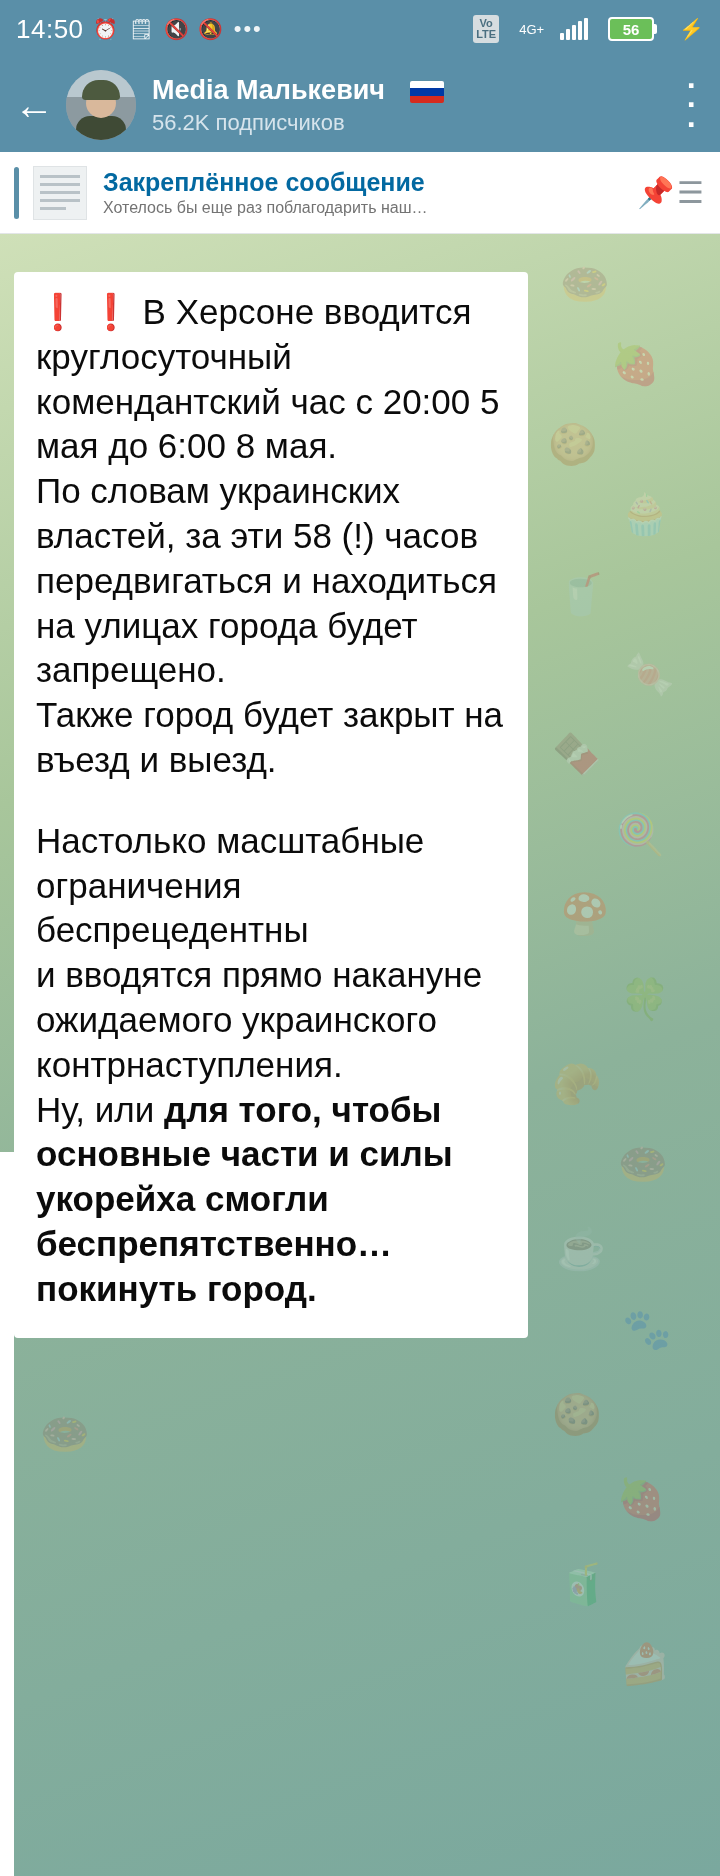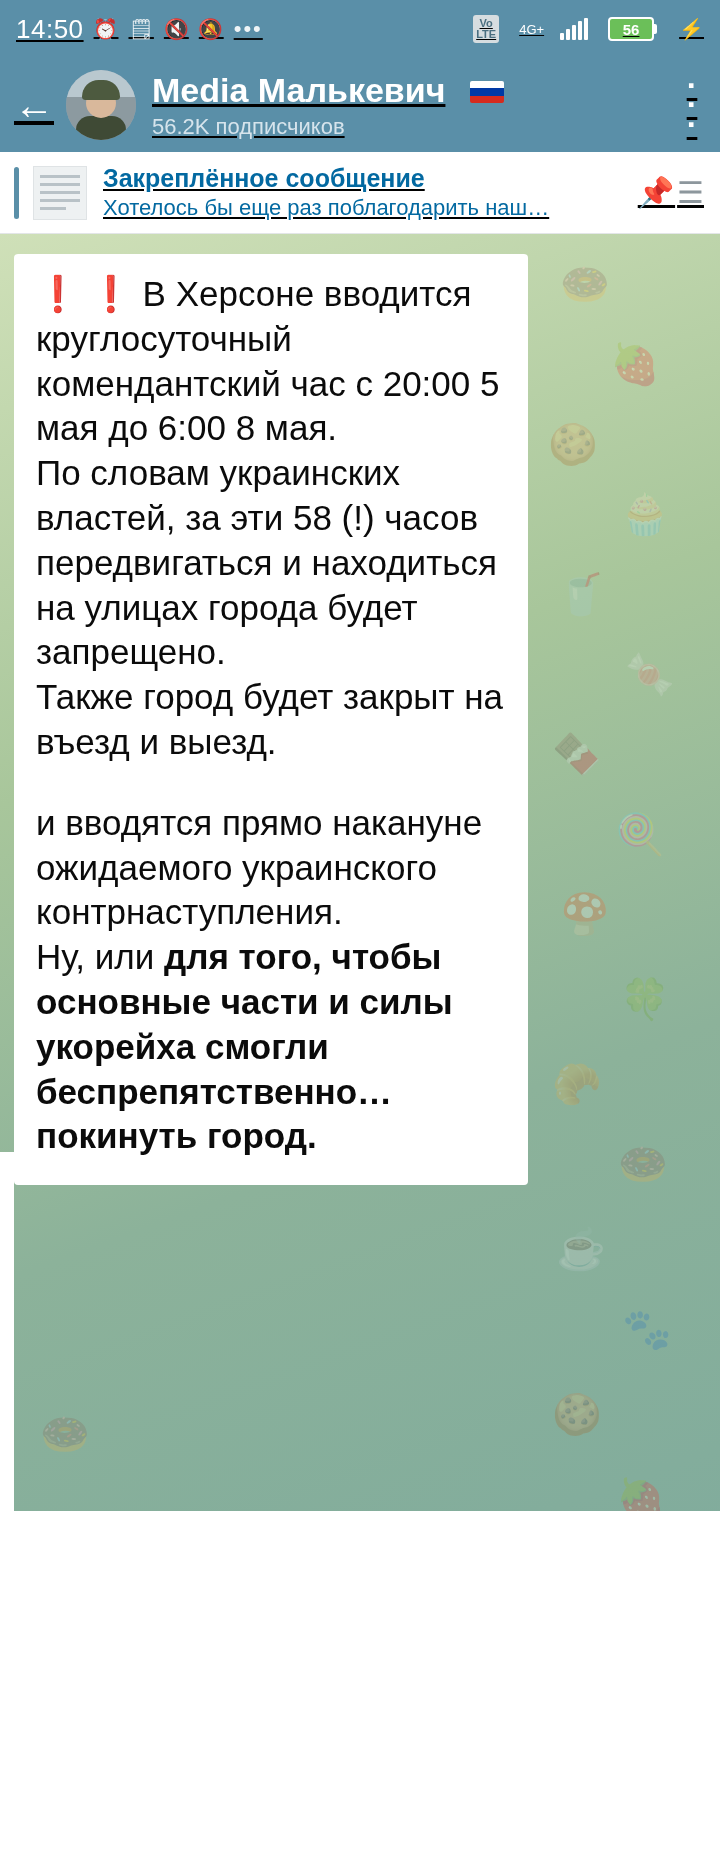--- a/index.html
+++ b/index.html
@@ -6,24 +6,23 @@
   html, body {
     width: 720px;
     height: 1876px;
     background: #ffffff;
     font-family: "Liberation Sans", sans-serif;
     overflow: hidden;
   }
   .phone {
     position: relative;
     width: 720px;
-    height: 1511px;
+    height: 1876px;
     background: #7fa3a0;
     overflow: hidden;
-    text-decoration: underline;
   }
 
   
   .statusbar {
     height: 58px;
     background: #5a8fa8;
     display: flex;
     align-items: center;
     padding: 0 16px;
     color: #ffffff;
@@ -126,21 +125,21 @@
     overflow: hidden;
     position: relative;
     background: #8aa3b4;
   }
   .av-sky { position:absolute; inset:0; background: linear-gradient(#b9c8cf 0 38%, #8c9aa0 38% 100%); }
   .av-head { position:absolute; left:20px; top:18px; width:30px; height:30px; border-radius:50%; background:#d9b89b; }
   .av-helmet { position:absolute; left:16px; top:10px; width:38px; height:20px; border-radius:19px 19px 4px 4px; background:#4d5a3f; }
   .av-body { position:absolute; left:10px; top:46px; width:50px; height:30px; border-radius:14px 14px 0 0; background:#3f4a35; }
   .title-wrap { display: flex; flex-direction: column; justify-content: center; min-width: 0; }
   .chat-title {
-    font-size: 34px;
+    font-size: 27px;
     font-weight: bold;
     white-space: nowrap;
     display: flex;
     align-items: center;
     gap: 25px;
   }
   .flag {
     display: inline-block;
     width: 34px; height: 22px;
     border-radius: 2px;
@@ -194,22 +193,22 @@
     position: absolute; left: 6px; right: 6px; height: 3px; background: #b9c2c7;
   }
   .pin-thumb i:nth-child(1){ top: 8px; }
   .pin-thumb i:nth-child(2){ top: 16px; }
   .pin-thumb i:nth-child(3){ top: 24px; }
   .pin-thumb i:nth-child(4){ top: 32px; }
   .pin-thumb i:nth-child(5){ top: 40px; width: 26px; }
   .pin-texts { min-width: 0; flex: 1; }
   .pin-title { color: #0369a1; font-size: 25px; font-weight: bold; }
   .pin-sub {
-    color: #0369a1;
-    font-size: 22px;
+    color: #737373;
+    font-size: 16px;
     margin-top: 2px;
     white-space: nowrap;
     overflow: hidden;
     text-overflow: ellipsis;
     max-width: 510px;
   }
   .pin-actions {
     margin-left: auto;
     display: flex;
     align-items: center;
@@ -237,21 +236,21 @@
     position: absolute;
     color: #4e6b55;
     font-size: 40px;
     line-height: 1;
   }
 
   
   .bubble {
     position: absolute;
     left: 14px;
-    top: 20px;
+    top: 38px;
     width: 514px;
     background: #ffffff;
     border-radius: 4px;
     padding: 18px 20px 26px 22px;
     color: #0b0b0b;
     font-size: 35px;
     line-height: 1.28;
     word-wrap: break-word;
   }
   .bubble p { margin: 0; }
@@ -374,20 +373,21 @@
       <div class="doodle" style="left:40px; top:1180px;">🍩</div>
     </div>
 
     <div class="bubble">
       <p>
         <span class="excl">❗ ❗</span><span> В Херсоне вводится круглосуточный комендантский час с 20:00 5 мая до 6:00 8 мая.</span>
       </p>
       <p>По словам украинских властей, за эти 58 (!) часов передвигаться и находиться на улицах города будет запрещено.</p>
       <p>Также город будет закрыт на въезд и выезд.</p>
       <div class="gap"></div>
+      <p>Настолько масштабные ограничения беспрецедентны</p>
       <p>и вводятся прямо накануне ожидаемого украинского контрнаступления.</p>
       <p><span>Ну, или </span><span class="bold">для того, чтобы основные части и силы укорейха смогли беспрепятственно… покинуть город.</span></p>
     </div>
 
     <div class="seam">
       <div class="left-white"></div>
       <div class="right-white"></div>
     </div>
   </div>
 

